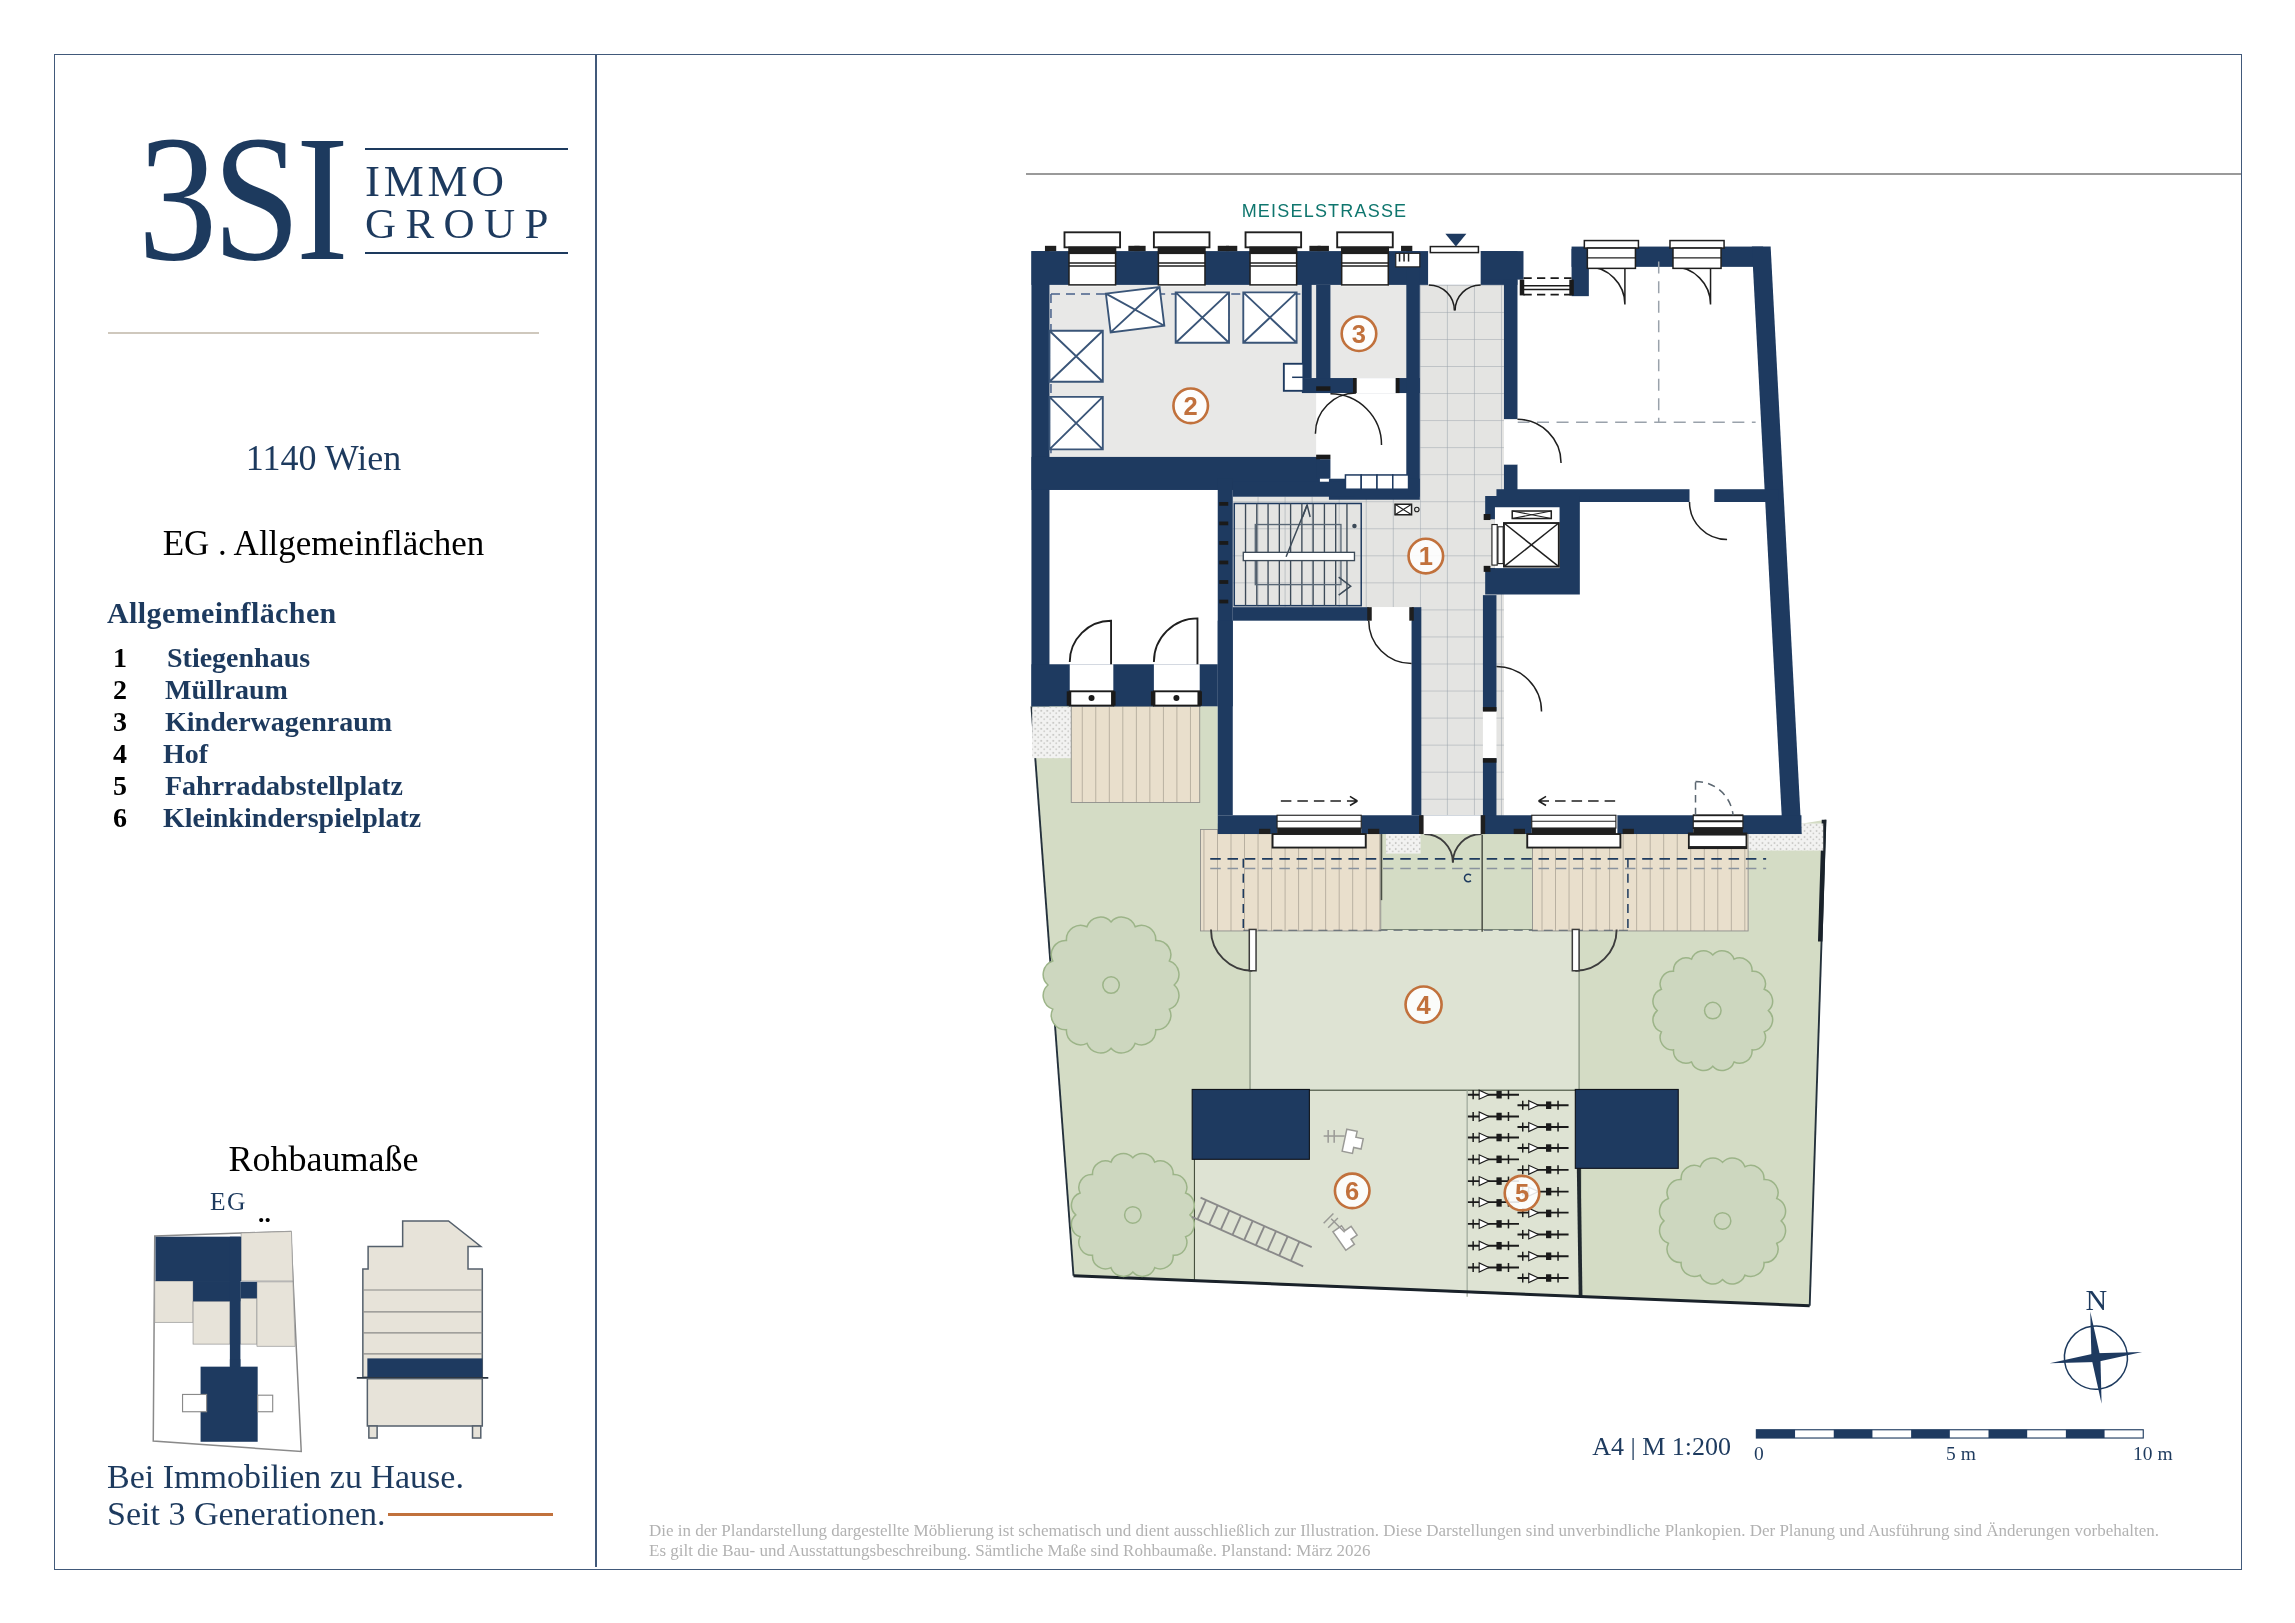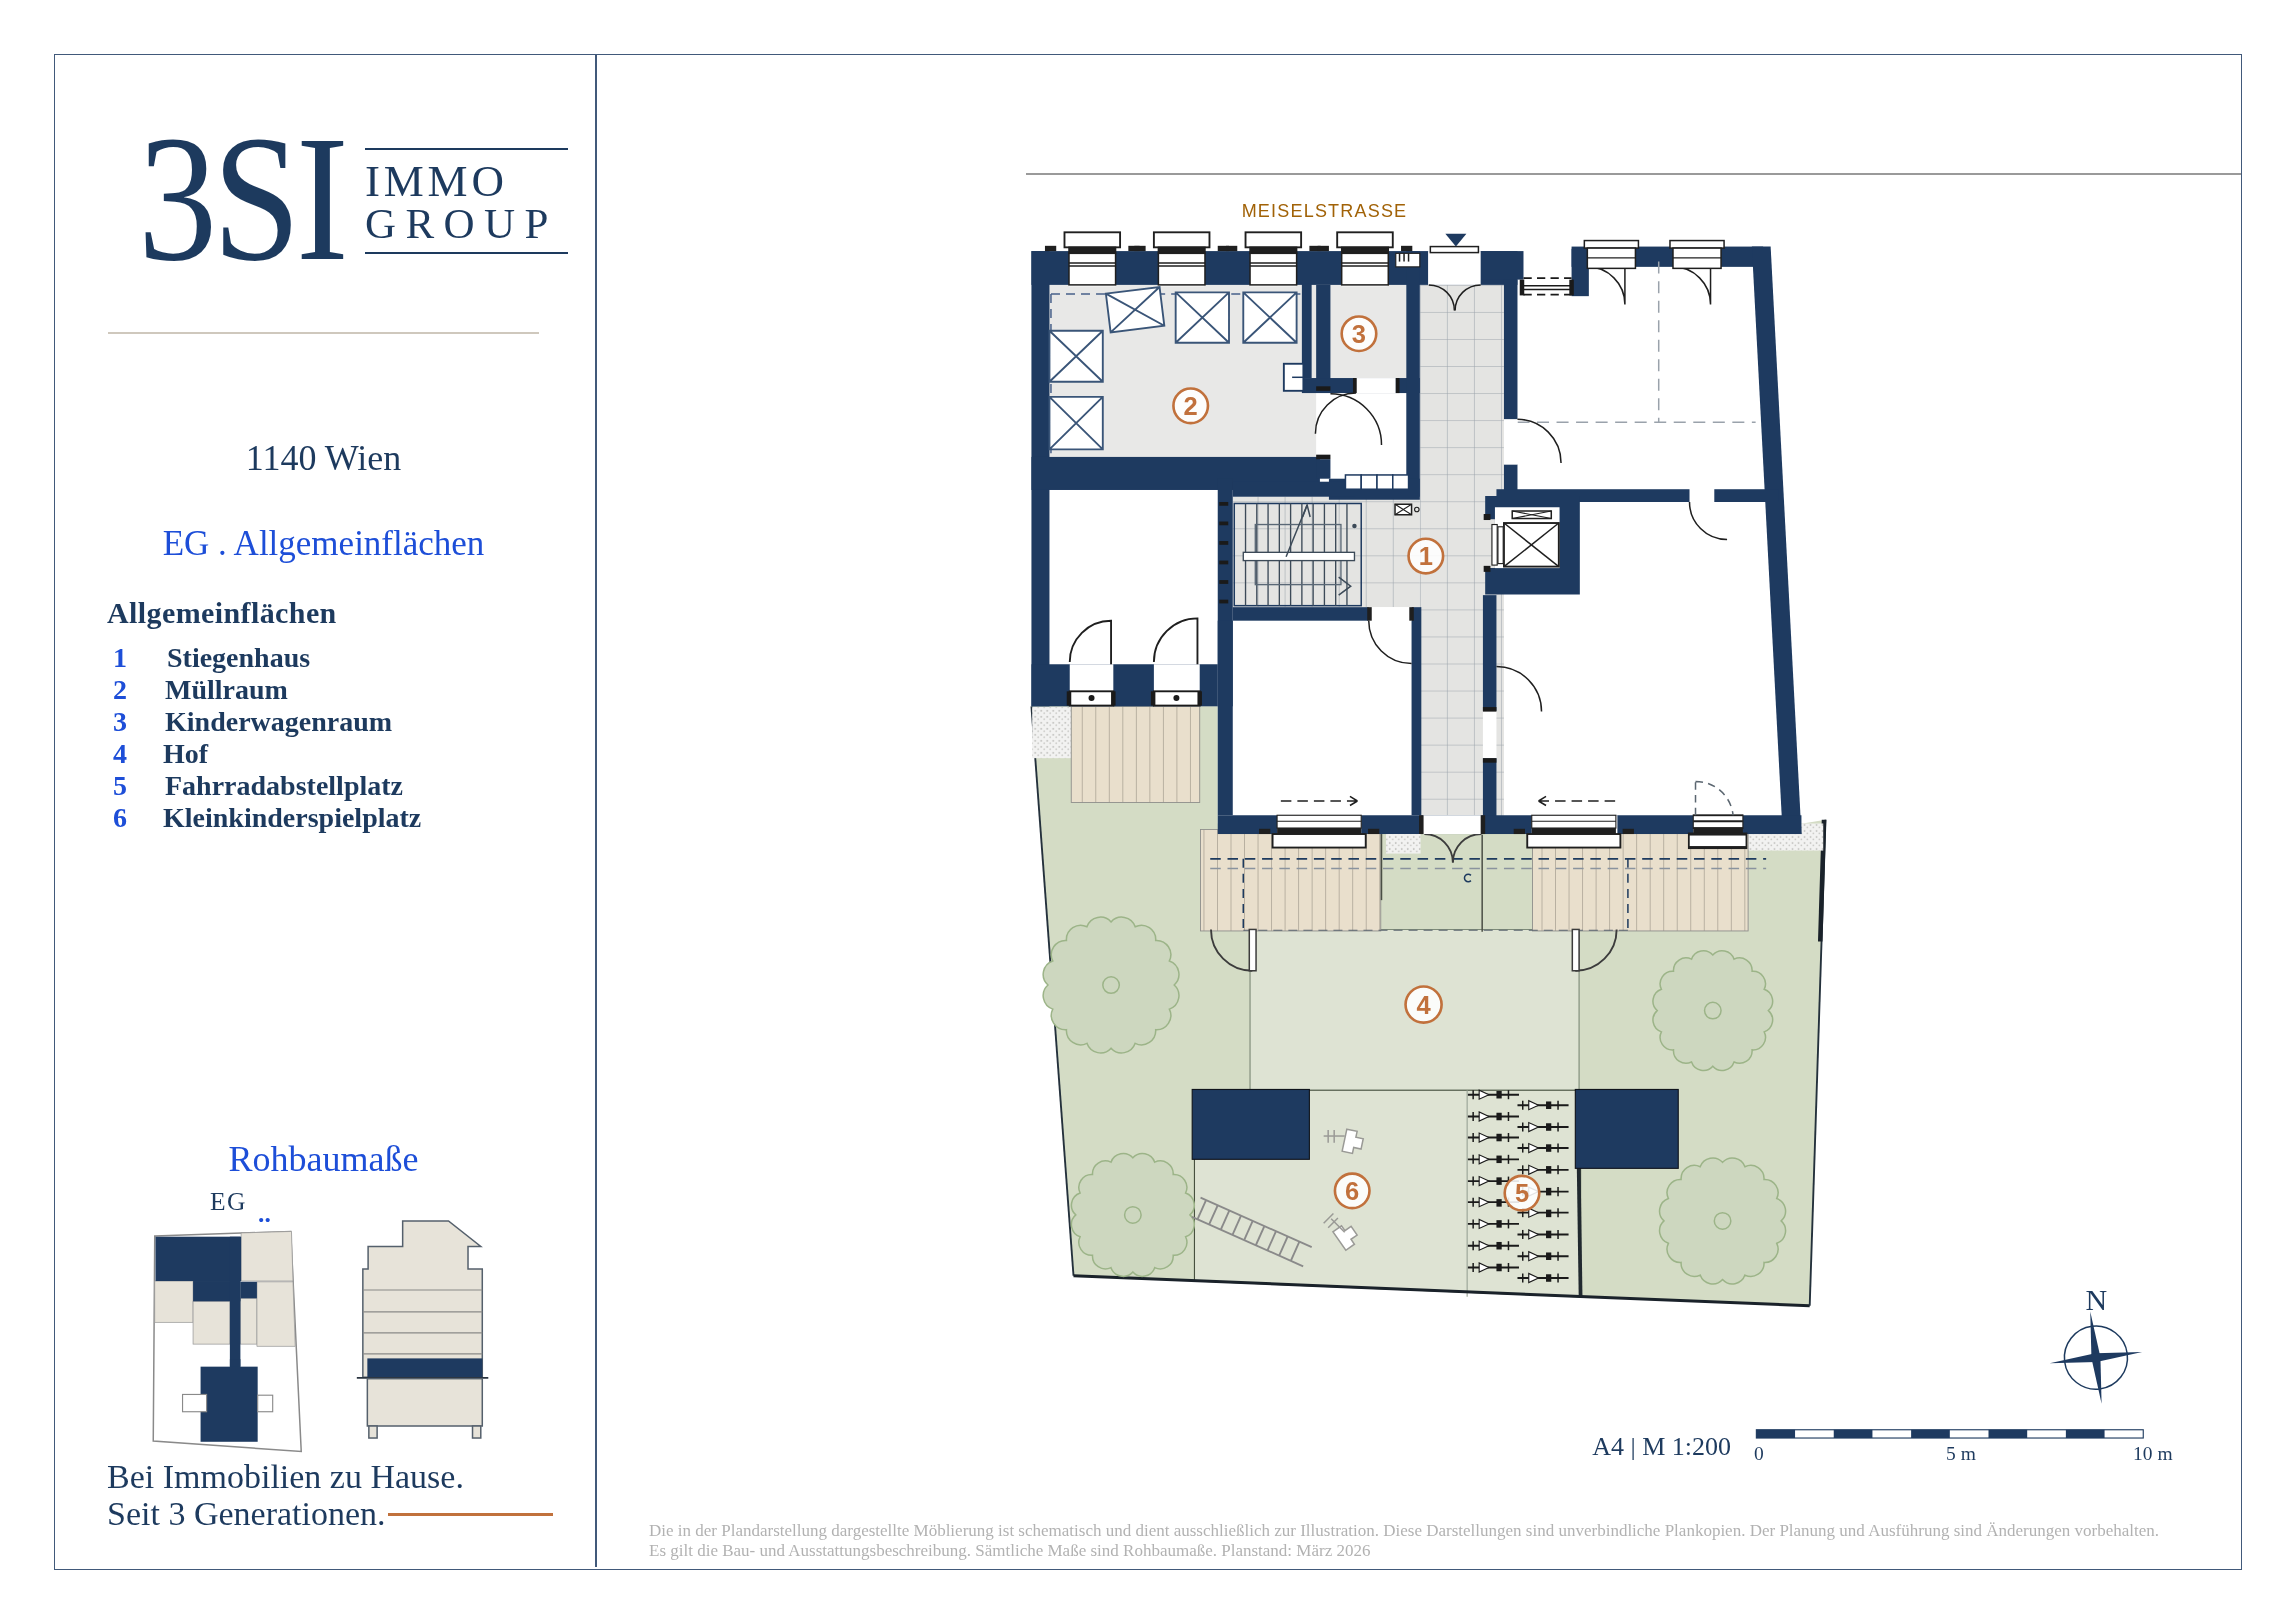--- a/index.html
+++ b/index.html
@@ -1,20 +1,20 @@
 <!DOCTYPE html>
 <html style="font-size:12px"><head>
 <meta charset="utf-8">
 <style>
   html,body{margin:0;padding:0;background:#fff;}
   #page{position:relative;width:2276px;height:1623px;background:#fff;overflow:hidden;
         font-family:"Liberation Serif", serif;}
   .abs{position:absolute;}
   .navy{color:#1d3a5e;}
-  .orange{color:#1d4ed8;}
+  .orange{color:#000000;}
 </style>
 </head>
 <body>
 <div id="page">
 
   <div class="abs" style="left:54px;top:54px;width:2188px;height:1516px;border:1.5px solid #41597a;box-sizing:border-box;"></div>
   <div class="abs" style="left:595px;top:54px;width:1.5px;height:1513px;background:#41597a;"></div>
 
   <div class="abs navy" id="logo3si" style="left:138px;top:120px;width:225px;height:158px;font-size:180px;line-height:158px;letter-spacing:-5.3px;transform:scaleX(0.88);transform-origin:left top;">3SI</div>
   <div class="abs" style="left:365px;top:148px;width:203px;height:2.3px;background:#1d3a5e;"></div>
@@ -38,21 +38,21 @@
   </div>
 
   <div class="abs orange" style="left:54px;top:1138px;width:539px;text-align:center;font-size:36px;">Rohbaumaße</div>
   <div class="abs navy" style="left:210px;top:1187px;font-size:25.5px;letter-spacing:1.5px;">EG</div>
   <div class="abs orange" style="left:258px;top:1199px;font-size:25.5px;font-weight:bold;">..</div>
 
   <div class="abs navy" style="left:107px;top:1458px;font-size:34px;line-height:37px;">Bei Immobilien zu Hause.<br>Seit 3 Generationen.</div>
   <div class="abs" style="left:388px;top:1513px;width:165px;height:3px;background:#c1713c;"></div>
 
   <div class="abs" style="left:1026px;top:173px;width:1215px;height:1.5px;background:#9a9a9a;"></div>
-  <div class="abs" style="left:1024px;top:201px;width:601px;text-align:center;font-family:'Liberation Sans',sans-serif;font-size:18px;letter-spacing:1.2px;color:#a16207;">MEISELSTRASSE</div>
+  <div class="abs" style="left:1024px;top:201px;width:601px;text-align:center;font-family:'Liberation Sans',sans-serif;font-size:18px;letter-spacing:1.2px;color:#0f766e;">MEISELSTRASSE</div>
 
   <div class="abs navy" style="left:1506px;top:1432px;width:225px;text-align:right;font-size:26px;">A4 | M 1:200</div>
   <div class="abs navy" style="left:1754px;top:1443px;font-size:19.5px;">0</div>
   <div class="abs navy" style="left:1946px;top:1443px;font-size:19.5px;">5 m</div>
   <div class="abs navy" style="left:2133px;top:1443px;font-size:19.5px;">10 m</div>
 
   <div class="abs" style="left:649px;top:1521px;width:1728px;font-size:17px;line-height:19.5px;color:#b2b2b2;">
     Die in der Plandarstellung dargestellte Möblierung ist schematisch und dient ausschließlich zur Illustration. Diese Darstellungen sind unverbindliche Plankopien. Der Planung und Ausführung sind Änderungen vorbehalten.<br>
     Es gilt die Bau- und Ausstattungsbeschreibung. Sämtliche Maße sind Rohbaumaße. Planstand: März 2026
   </div>

